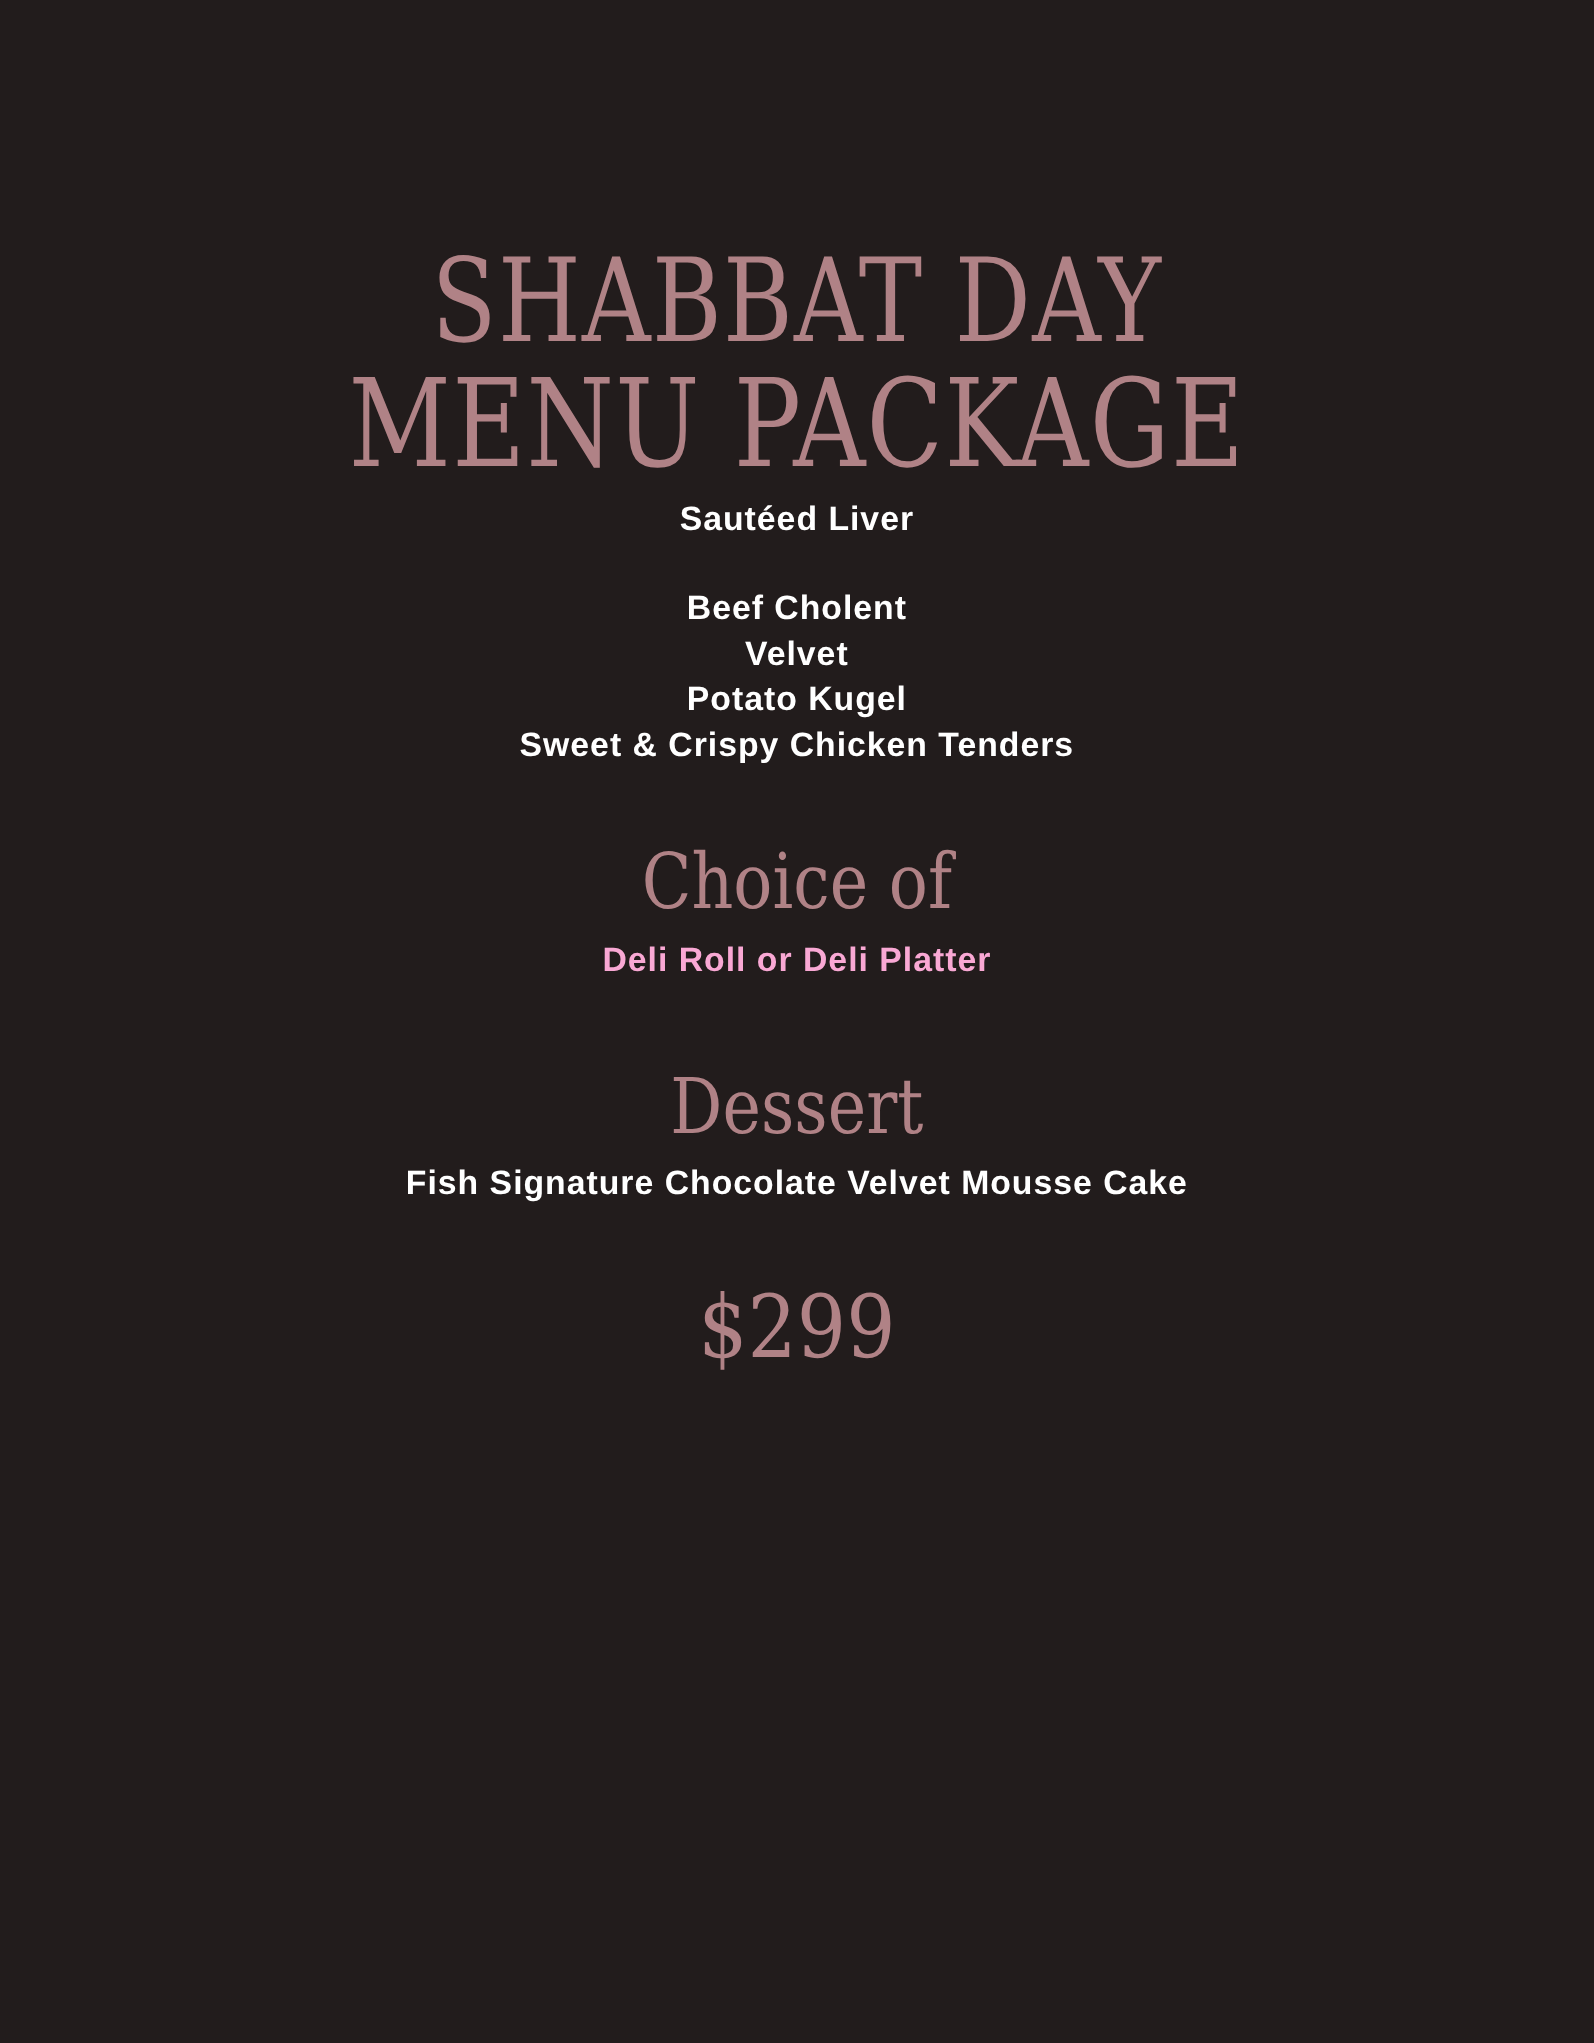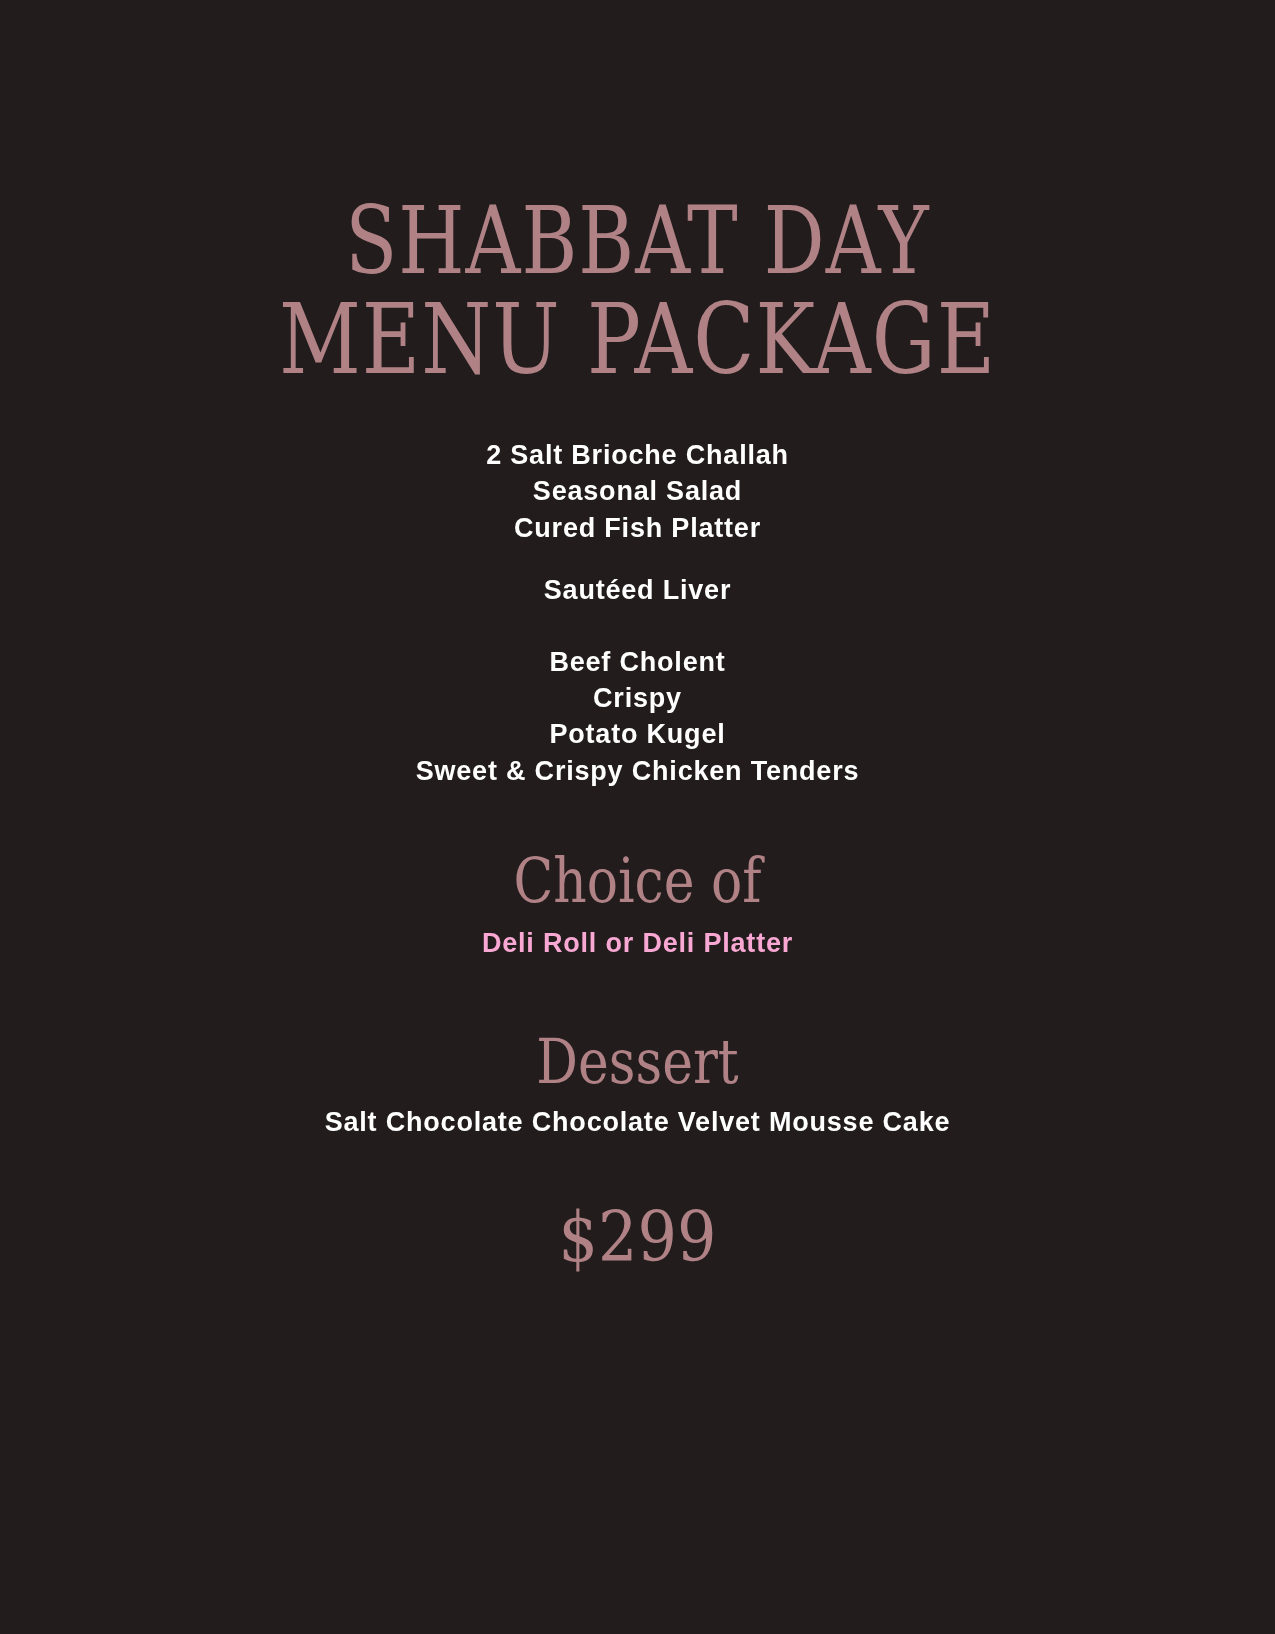--- a/index.html
+++ b/index.html
@@ -97,49 +97,44 @@
 </head>
 <body>
 
 <div class="page">
 
   <div class="title-block">
     <span class="title-line first">SHABBAT DAY</span>
     <span class="title-line second">MENU PACKAGE</span>
   </div>
 
-  <div class="course course-1">
-    <span class="line">2 Salt Brioche Challah</span>
-    <span class="line">Seasonal Salad</span>
-    <span class="line">Cured Fish Platter</span>
-  </div>
 
   <div class="course course-2">
     <span class="line">Sautéed Liver</span>
   </div>
 
   <div class="course course-3">
     <span class="line">Beef Cholent</span>
-    <span class="line">Crispy</span>
+    <span class="line">Velvet</span>
     <span class="line">Potato Kugel</span>
     <span class="line">Sweet &amp; Crispy Chicken Tenders</span>
   </div>
 
   <div class="choice-block">
     <div class="section-heading">Choice of</div>
     <div class="choice-items">
       <span class="line">Deli Roll</span>
       <span class="line">or</span>
       <span class="line">Deli Platter</span>
     </div>
   </div>
 
   <div class="dessert-block">
     <div class="section-heading">Dessert</div>
     <div class="dessert-items">
-      <span class="line">Salt Chocolate</span>
+      <span class="line">Fish Signature</span>
       <span class="line">Chocolate Velvet Mousse Cake</span>
     </div>
   </div>
 
   <div class="price">$299</div>
 
 </div>
 
 </body></html>

